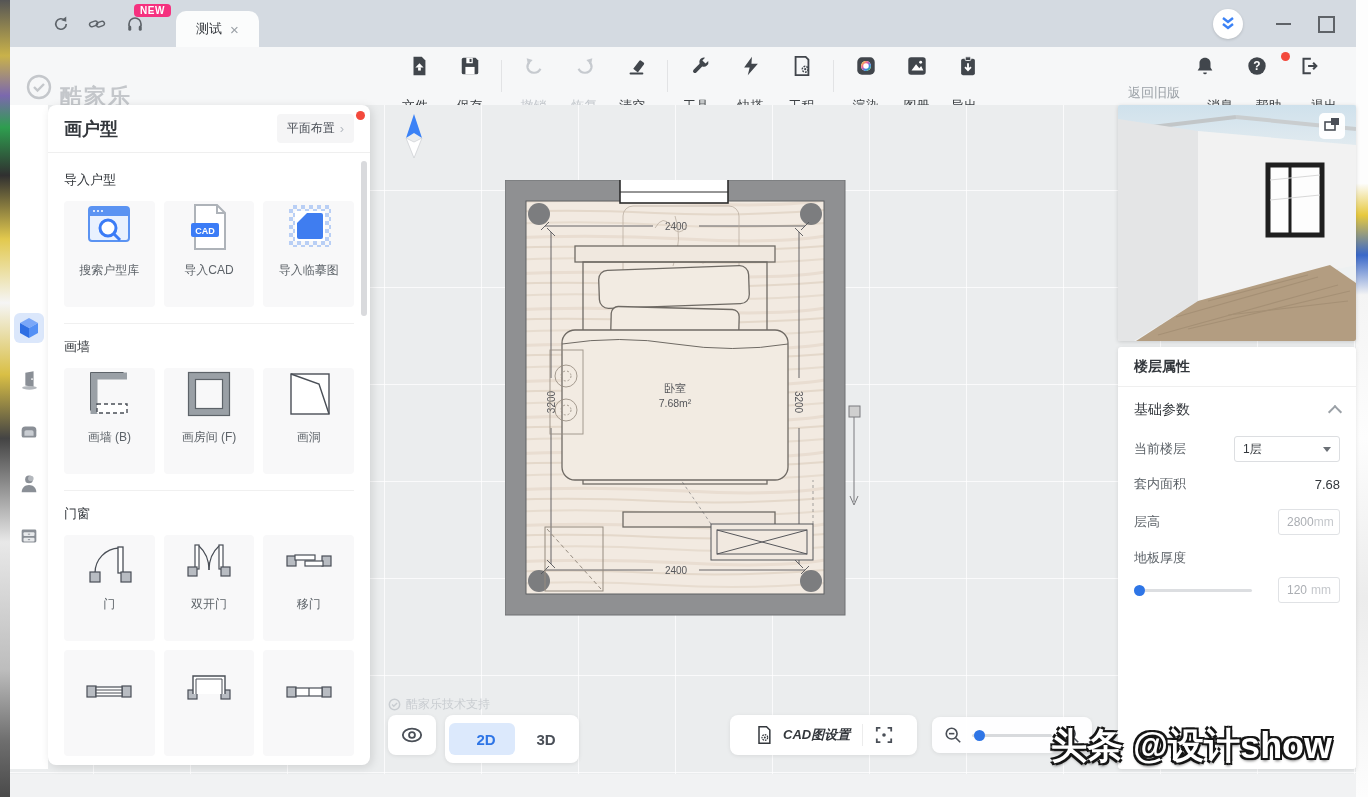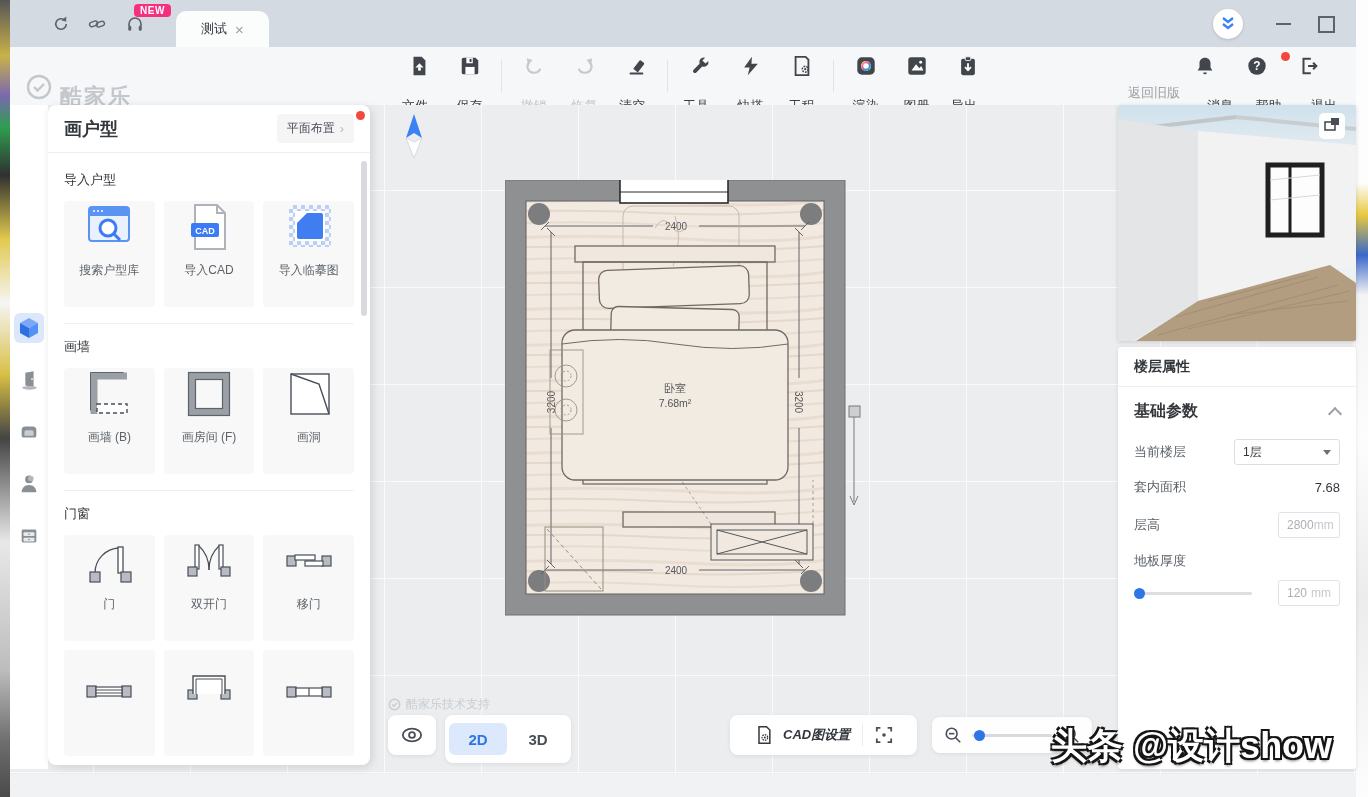--- a/index.html
+++ b/index.html
@@ -13,21 +13,21 @@
       #f5f5f5 38%,#d9bf45 47%,#444 55%,#e8e8e8 68%,#bdbdbd 84%,#6e6e6e 93%,#4a4a4a 100%);}
   .edge-right{right:0;top:0;width:12px;height:797px;
     background:linear-gradient(#fdfdfd 0%,#fdfdfd 23%,#e7c93f 27%,#3a68c9 32%,#f4f4f4 37%,
       #fdfdfd 55%,#ececec 75%,#fdfdfd 100%);}
 
   
   .tabbar{left:10px;top:0;width:1346px;height:47px;background:#d4dae1;}
   .tabbar .tbicon{position:absolute;top:15px;width:18px;height:18px;color:#5d6369;}
   .newbadge{position:absolute;left:124px;top:4px;background:#f5317f;color:#fff;font-size:10px;
     font-weight:bold;padding:1px 6px;border-radius:4px;letter-spacing:.5px;}
-  .tab{position:absolute;left:166px;top:11px;width:93px;height:36px;background:#fbfcfc;
+  .tab{position:absolute;left:166px;top:11px;width:83px;height:36px;background:#fbfcfc;
     border-radius:10px 10px 0 0;display:flex;align-items:center;justify-content:center;gap:8px;}
   .tab .t-title{font-size:13px;color:#33373c;}
   .tab .t-close{color:#9aa0a6;font-size:15px;line-height:1;cursor:pointer;}
   .collapse-btn{position:absolute;left:1203px;top:9px;width:30px;height:30px;border-radius:50%;
     background:#fff;box-shadow:0 1px 3px rgba(0,0,0,.15);display:flex;align-items:center;justify-content:center;}
   .win-min{position:absolute;left:1266px;top:23px;width:15px;height:2px;background:#5f6368;}
   .win-max{position:absolute;left:1308px;top:16px;width:13px;height:13px;border:2px solid #5f6368;}
 
   
   .header{left:10px;top:47px;width:1346px;height:58px;background:#f6f7f8;border-bottom:1px solid #ebebec;}
@@ -55,21 +55,21 @@
     background-size:97px 97px;background-position:-14px -12px;}
   .bottom-strip{left:10px;top:774px;width:1346px;height:23px;background:#f1f2f3;}
 
   
   .pill{position:absolute;background:#fff;border-radius:8px;box-shadow:0 1px 4px rgba(0,0,0,.08);
     display:flex;align-items:center;}
   .eye-btn{left:378px;top:610px;width:48px;height:40px;justify-content:center;cursor:pointer;}
   .toggle{left:435px;top:610px;height:40px;padding:4px;gap:2px;}
   .tg-seg{width:58px;height:32px;border-radius:6px;display:flex;align-items:center;justify-content:center;
     font-size:15px;font-weight:bold;color:#4a4f57;cursor:pointer;}
-  .tg-seg.active{background:#dce9fc;color:#2e75e6;}
+  .tg-seg.active{background:#dce9fc;color:#2e75e6;padding-left:8px;}
   .cad-group{left:720px;top:610px;height:40px;padding:0 24px;gap:9px;cursor:pointer;font-style:italic;}
   .cad-label{font-size:13px;color:#33373c;font-weight:bold;}
   .cad-div{width:1px;height:22px;background:#ececec;margin:0 3px;}
   .zoom-group{left:922px;top:612px;height:36px;padding:0 12px;gap:10px;background:rgba(255,255,255,.95);}
   .slider-track{width:80px;height:3px;background:#d8dadd;border-radius:2px;position:relative;}
   .slider-dot{position:absolute;left:2px;top:-4px;width:11px;height:11px;border-radius:50%;background:#2e75e6;}
   .support-wm{position:absolute;left:378px;top:591px;display:flex;align-items:center;gap:5px;
     color:#c9cdd1;font-size:12px;}
 
   
@@ -97,21 +97,21 @@
   .sec-div{height:1px;background:#f0f0f0;margin-top:16px;}
 
   
   .preview{left:1118px;top:105px;width:238px;height:236px;border-radius:2px;overflow:hidden;
     box-shadow:0 1px 4px rgba(0,0,0,.15);}
   .props{left:1118px;top:347px;width:238px;height:422px;background:#fff;border-radius:3px;
     box-shadow:0 1px 4px rgba(0,0,0,.1);box-sizing:border-box;}
   .props-title{height:39px;line-height:39px;padding:0 16px;font-size:14px;font-weight:bold;
     color:#33373c;border-bottom:1px solid #efefef;}
   .props-sec{display:flex;align-items:center;justify-content:space-between;padding:14px 16px 4px 16px;}
-  .props-sec .sec-name{font-size:16px;font-weight:bold;color:#33373c;}
+  .props-sec .sec-name{font-size:14px;font-weight:normal;color:#33373c;}
   .chev-up{width:8px;height:8px;border-left:2px solid #9aa0a6;border-top:2px solid #9aa0a6;
     transform:rotate(45deg);margin-top:4px;}
   .prow{display:flex;align-items:center;justify-content:space-between;padding:0 16px;margin-top:13px;}
   .plabel{font-size:13px;color:#5d6369;}
   .pvalue{font-size:13px;color:#33373c;}
   .select{width:106px;height:26px;border:1px solid #dcdee1;border-radius:3px;display:flex;
     align-items:center;justify-content:space-between;padding:0 8px;box-sizing:border-box;
     font-size:12px;color:#33373c;cursor:pointer;background:#fff;}
   .sel-caret{width:0;height:0;border-left:4px solid transparent;border-right:4px solid transparent;
     border-top:5px solid #6b7076;}

